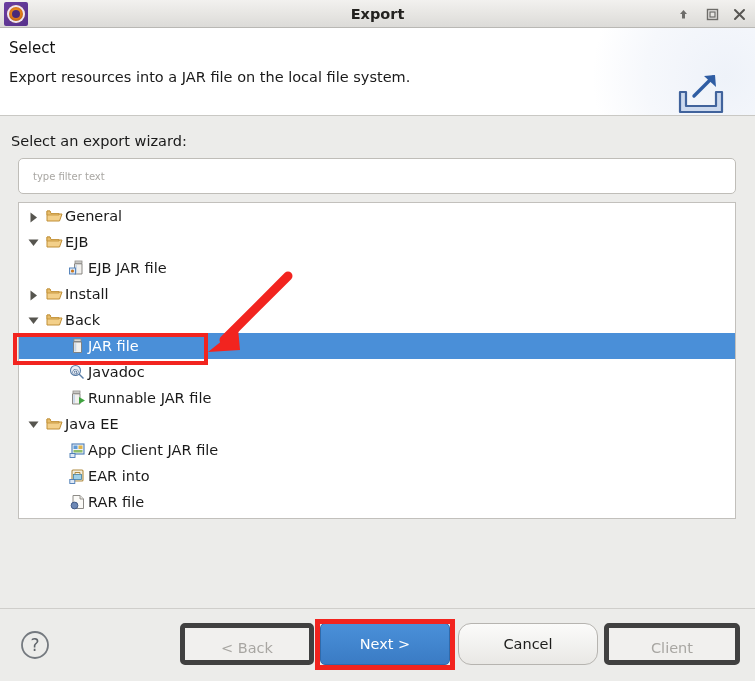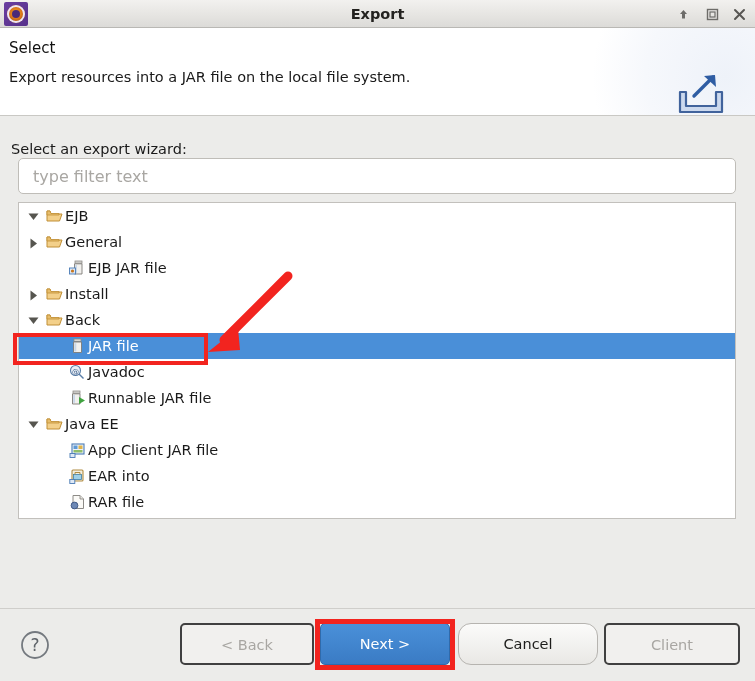--- a/index.html
+++ b/index.html
@@ -81,30 +81,30 @@
   }
 
   
   #body {
     position: absolute; left: 0; top: 117px;
     width: 755px; height: 491px;
     background: #ececea;
   }
   #wizard-label {
     position: absolute; left: 11px; top: 16px;
-    font-size: 14.5px; color: #1a1a1a; margin-top: 8px;
+    font-size: 14.5px; color: #1a1a1a;
   }
   #filter-input {
     position: absolute; left: 18px; top: 41px;
     width: 718px; height: 36px;
     background: #ffffff;
     border: 1px solid #bfbdb8;
     border-radius: 5px;
     font-family: "DejaVu Sans", "Liberation Sans", sans-serif;
-    font-size: 16px;
+    font-size: 10px;
     color: #2a2a2a;
     padding: 0 14px;
     outline: none;
   }
   #filter-input::placeholder { color: #a9a7a3; }
 
   
   #tree {
     position: absolute; left: 18px; top: 85px;
     width: 718px; height: 317px;
@@ -159,21 +159,21 @@
     line-height: 40px;
     cursor: default;
   }
   .btn-normal {
     background: linear-gradient(to bottom,#fbfbfa 0%, #e9e8e5 100%);
     border: 1px solid #b6b4b0;
     color: #1d1d1b;
   }
   .btn-disabled {
     background: #f1f0ee;
-    border: 2px solid #404040;
+    border: 5px solid #404040;
     color: #a8a6a2;
   }
   .btn-primary {
     background: linear-gradient(to bottom,#4a90d9 0%, #3a7bc4 100%);
     border: 1px solid #2f6aab;
     color: #ffffff;
   }
   #btn-back   { left: 180px; width: 134px; }
   #btn-next   { left: 320px; width: 130px; }
   #btn-cancel { left: 458px; width: 140px; border-radius: 13px; }
@@ -236,45 +236,45 @@
   </div>
 
   <div id="body">
     <div id="wizard-label">Select an export wizard:</div>
 
     <input id="filter-input" type="text" placeholder="type filter text" style="">
 
     <div id="tree">
         <div class="row lvl0">
           <span class="twisty">
-            <svg width="11" height="9" viewBox="0 0 11 9">
-              <path d="M0.5 1.5 L10.5 1.5 L5.5 8 Z" fill="#56554f"></path>
+            <svg width="9" height="11" viewBox="0 0 9 11">
+              <path d="M1.5 0.5 L8 5.5 L1.5 10.5 Z" fill="#56554f"></path>
             </svg>
           </span>
           <span class="row-icon">
             <svg width="17" height="15" viewBox="0 0 17 15">
               <path d="M1 3 L1 13 L13.5 13 L16 6 L5 6 L4 3 Z" fill="#f3d08a" stroke="#c08f36" stroke-width="1"></path>
               <path d="M1 3 L4 3 L5 5.5 L13 5.5 L13 7 L1 7 Z" fill="#e7bd6c" stroke="#c08f36" stroke-width="0.8"></path>
             </svg>
           </span>
-          <span class="row-label">EJB</span>
+          <span class="row-label">General</span>
         </div>
         <div class="row lvl0">
           <span class="twisty">
-            <svg width="9" height="11" viewBox="0 0 9 11">
-              <path d="M1.5 0.5 L8 5.5 L1.5 10.5 Z" fill="#56554f"></path>
+            <svg width="11" height="9" viewBox="0 0 11 9">
+              <path d="M0.5 1.5 L10.5 1.5 L5.5 8 Z" fill="#56554f"></path>
             </svg>
           </span>
           <span class="row-icon">
             <svg width="17" height="15" viewBox="0 0 17 15">
               <path d="M1 3 L1 13 L13.5 13 L16 6 L5 6 L4 3 Z" fill="#f3d08a" stroke="#c08f36" stroke-width="1"></path>
               <path d="M1 3 L4 3 L5 5.5 L13 5.5 L13 7 L1 7 Z" fill="#e7bd6c" stroke="#c08f36" stroke-width="0.8"></path>
             </svg>
           </span>
-          <span class="row-label">General</span>
+          <span class="row-label">EJB</span>
         </div>
         <div class="row lvl1">
           <span class="row-icon">
             <svg width="17" height="16" viewBox="0 0 17 16">
               <rect x="6" y="1" width="7" height="2.2" fill="#d8d6d2" stroke="#8d8b87" stroke-width="0.8"></rect>
               <path d="M5.5 3.8 L13 3.8 L13 14 L5.5 14 Z" fill="#f2f1ee" stroke="#7d7b77" stroke-width="0.9"></path>
               <rect x="6.2" y="5" width="1.8" height="7.8" fill="#c9d7e8"></rect>
               <rect x="0.5" y="8" width="6" height="6" fill="#dfe9f6" stroke="#4a7bb5" stroke-width="0.9"></rect>
               <circle cx="3.5" cy="11" r="1.6" fill="#c8771f"></circle>
             </svg>

